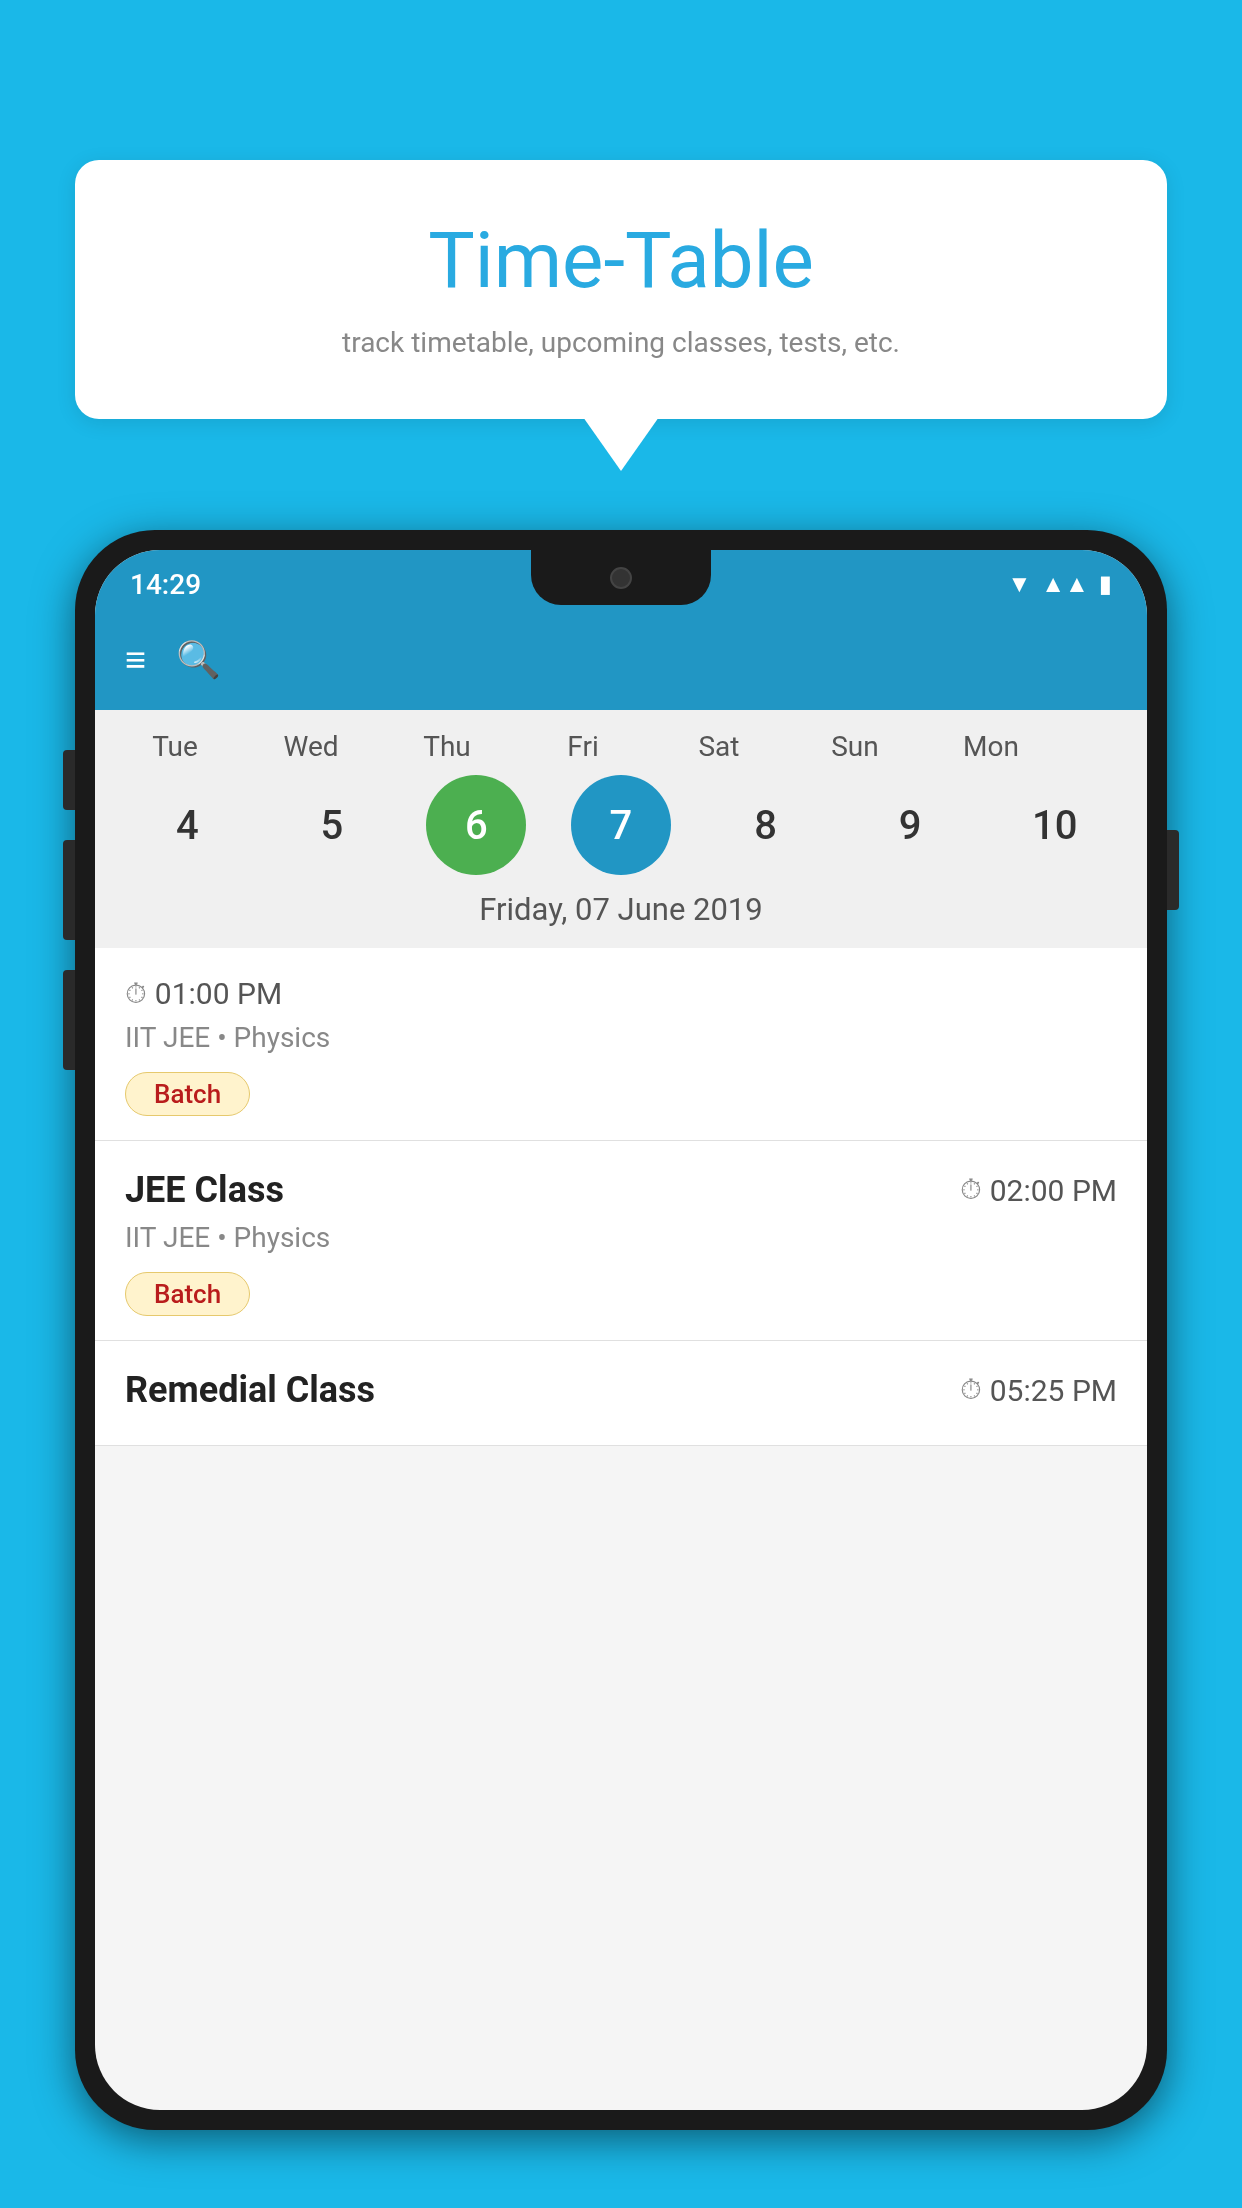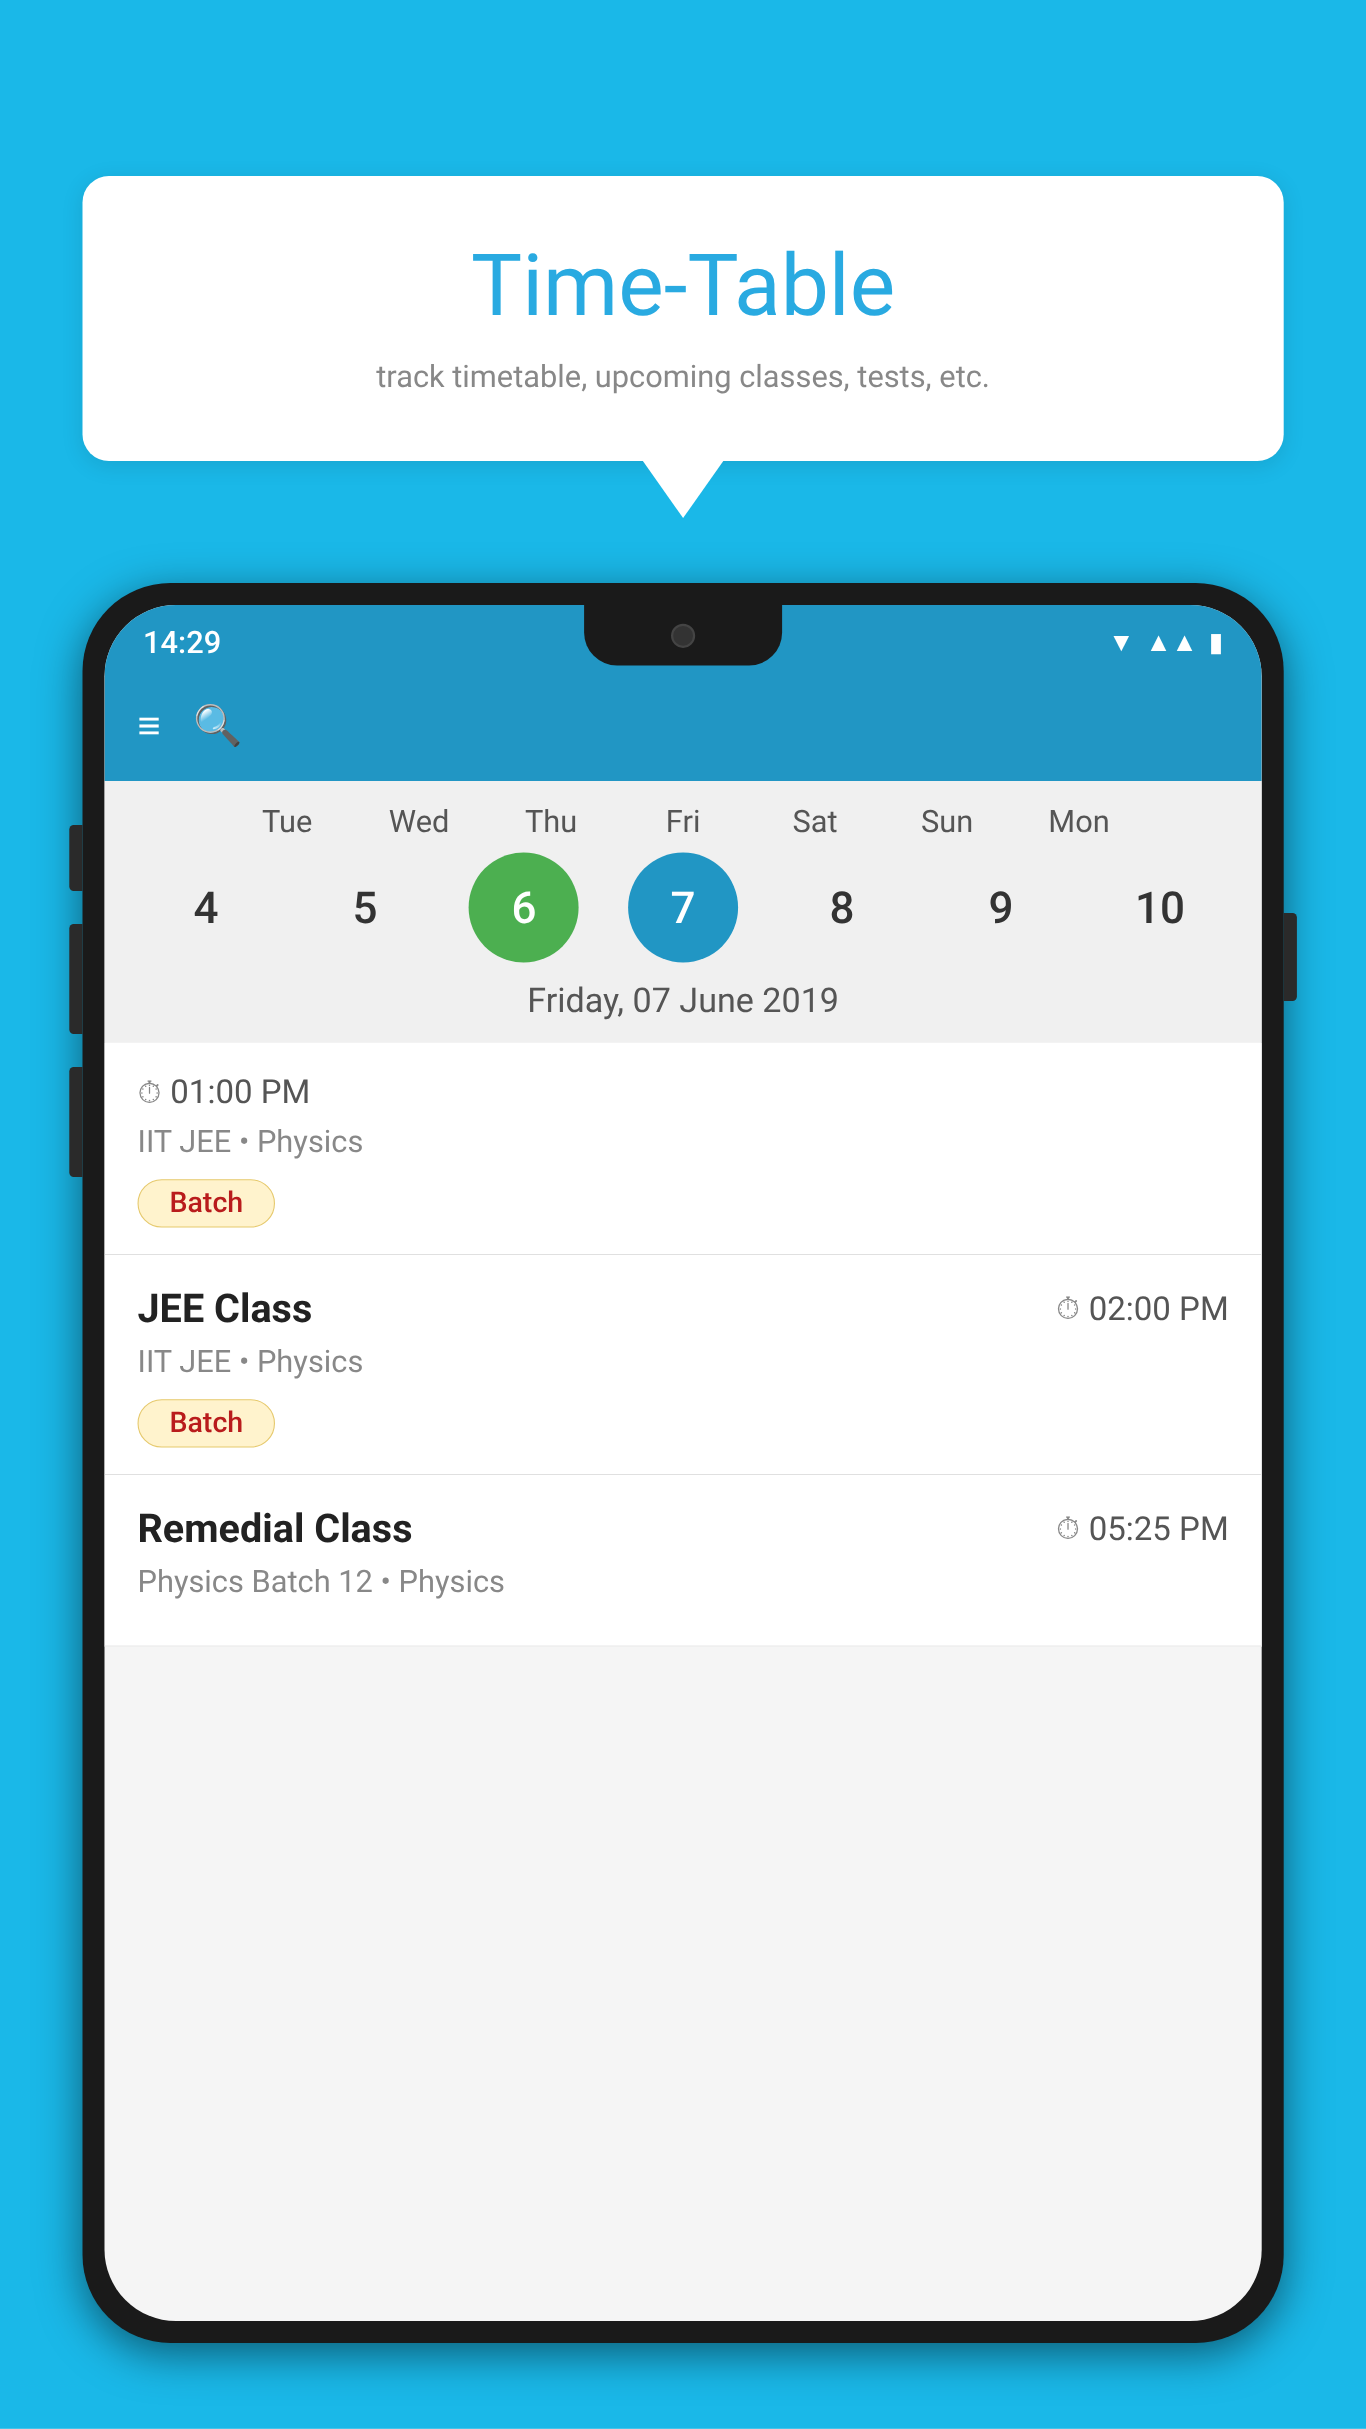--- a/index.html
+++ b/index.html
@@ -164,22 +164,23 @@
     }
 
     
     .calendar-section {
       background: #f0f0f0;
       padding: 20px 20px 10px;
     }
 
     .days-row {
       display: flex;
-      justify-content: center;
+      justify-content: flex-start;
       margin-bottom: 12px;
+      gap: 16px;
     }
 
     .day-label {
       font-size: 28px;
       color: #555;
       text-align: center;
       width: 120px;
     }
 
     .dates-row {
@@ -400,19 +401,18 @@
     <span class="batch-badge">Batch</span>
   </div>
           <div class="schedule-item">
     <div class="schedule-item-header">
       <span class="schedule-title">Remedial Class</span>
       <div class="schedule-time">
         <span class="clock-icon">⏱</span>
         <span>05:25 PM</span>
       </div>
     </div>
-    <div class="schedule-subtitle">Physics Batch 12 • Physics</div>
 
   </div>
         </div>
     </div>
   </div>
 </div>
 
 </body></html>

